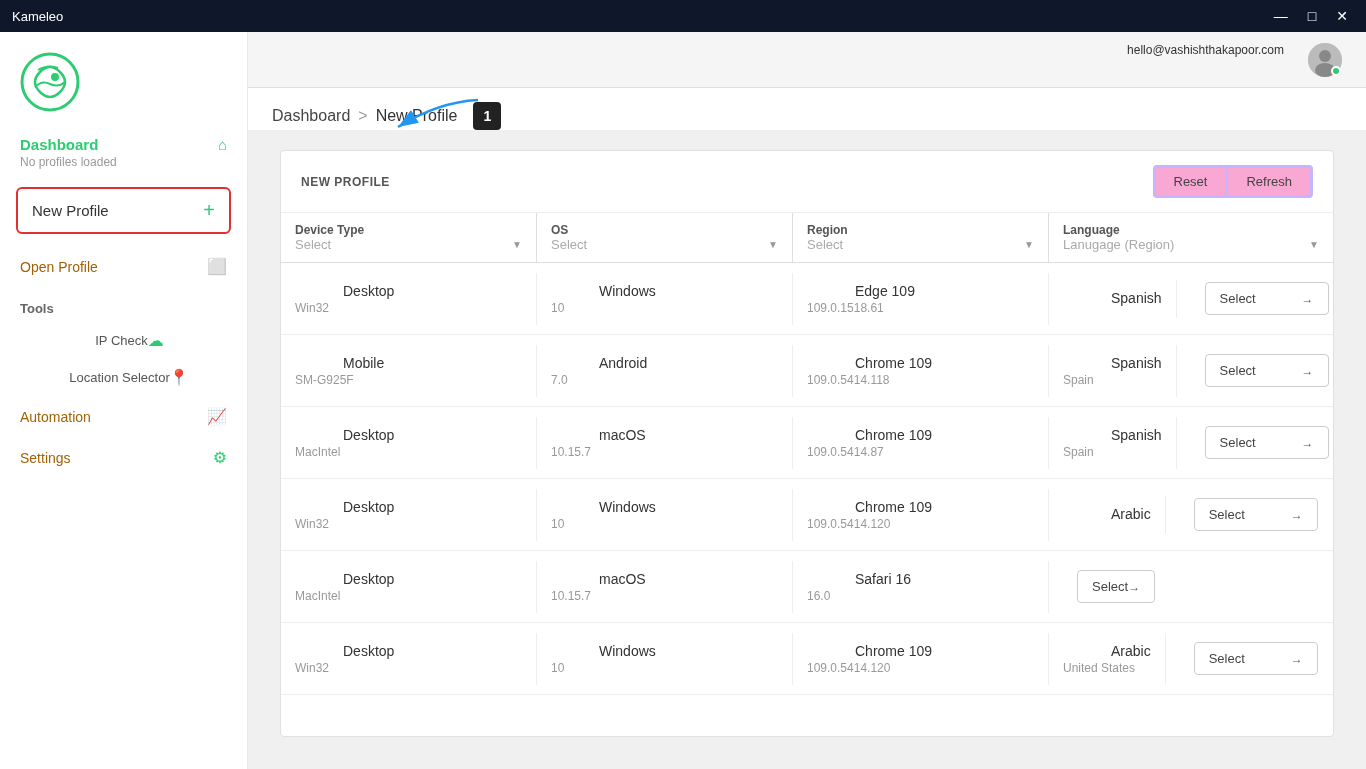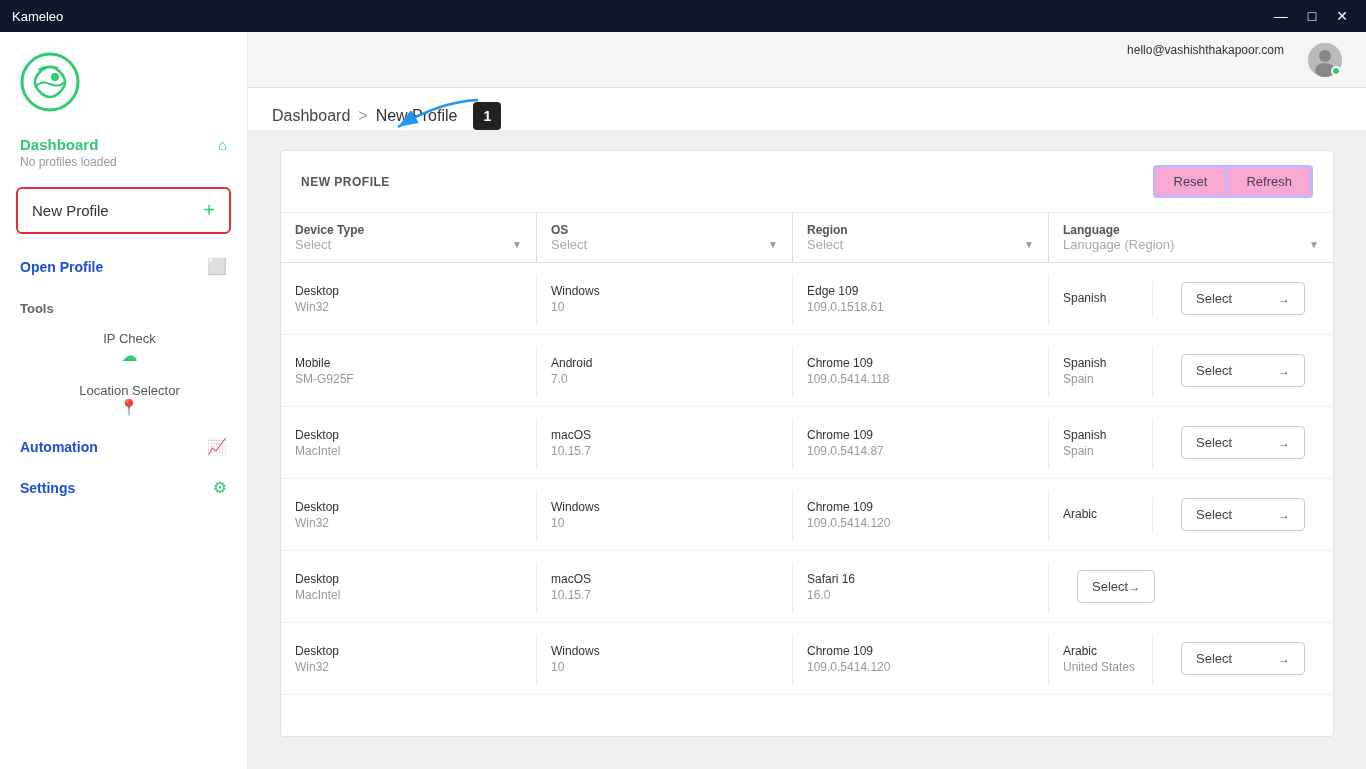--- a/index.html
+++ b/index.html
@@ -52,32 +52,31 @@
     .sidebar-new-profile-icon { color: #2ecc71; font-size: 20px; font-weight: 300; }
     .sidebar-item {
       padding: 11px 20px;
       display: flex;
       align-items: center;
       justify-content: space-between;
       cursor: pointer;
       color: #444;
       font-size: 14px;
     }
-    .sidebar-item-label { font-size: 14px; color: #1d4ed8; font-weight: bold; }
+    .sidebar-item-label { font-size: 14px; color: #a16207; }
     .sidebar-item-icon { color: #2ecc71; font-size: 16px; }
     .sidebar-section-label { padding: 14px 20px 6px; color: #666; font-size: 13px; font-weight: 600; }
     .sidebar-sub-item {
       padding: 9px 20px 9px 32px;
       display: flex;
       align-items: center;
       justify-content: center;
       cursor: pointer;
       color: #555;
       font-size: 13px;
-      flex-direction: column;
     }
 
     
     .content-area { flex: 1; display: flex; flex-direction: column; overflow: hidden; }
 
     
     .top-header {
       background: #f5f5f5;
       height: 56px;
       display: flex;
@@ -173,21 +172,21 @@
       grid-template-columns: 256px 256px 256px 1fr 180px;
       border-bottom: 1px solid #eee;
       align-items: center;
       min-height: 72px;
     }
     .table-cell {
       padding: 10px 14px;
       border-right: 1px solid #eee;
     }
     .table-cell:last-child { border-right: none; }
-    .cell-primary { font-size: 12px; color: #333; font-weight: 500; }
+    .cell-primary { font-size: 14px; color: #333; font-weight: 500; margin-left: 48px; }
     .cell-secondary { font-size: 12px; color: #999; margin-top: 2px; }
     .select-btn {
       display: flex;
       align-items: center;
       justify-content: space-between;
       border: 1px solid #ccc;
       border-radius: 4px;
       padding: 8px 14px;
       cursor: pointer;
       background: white;

